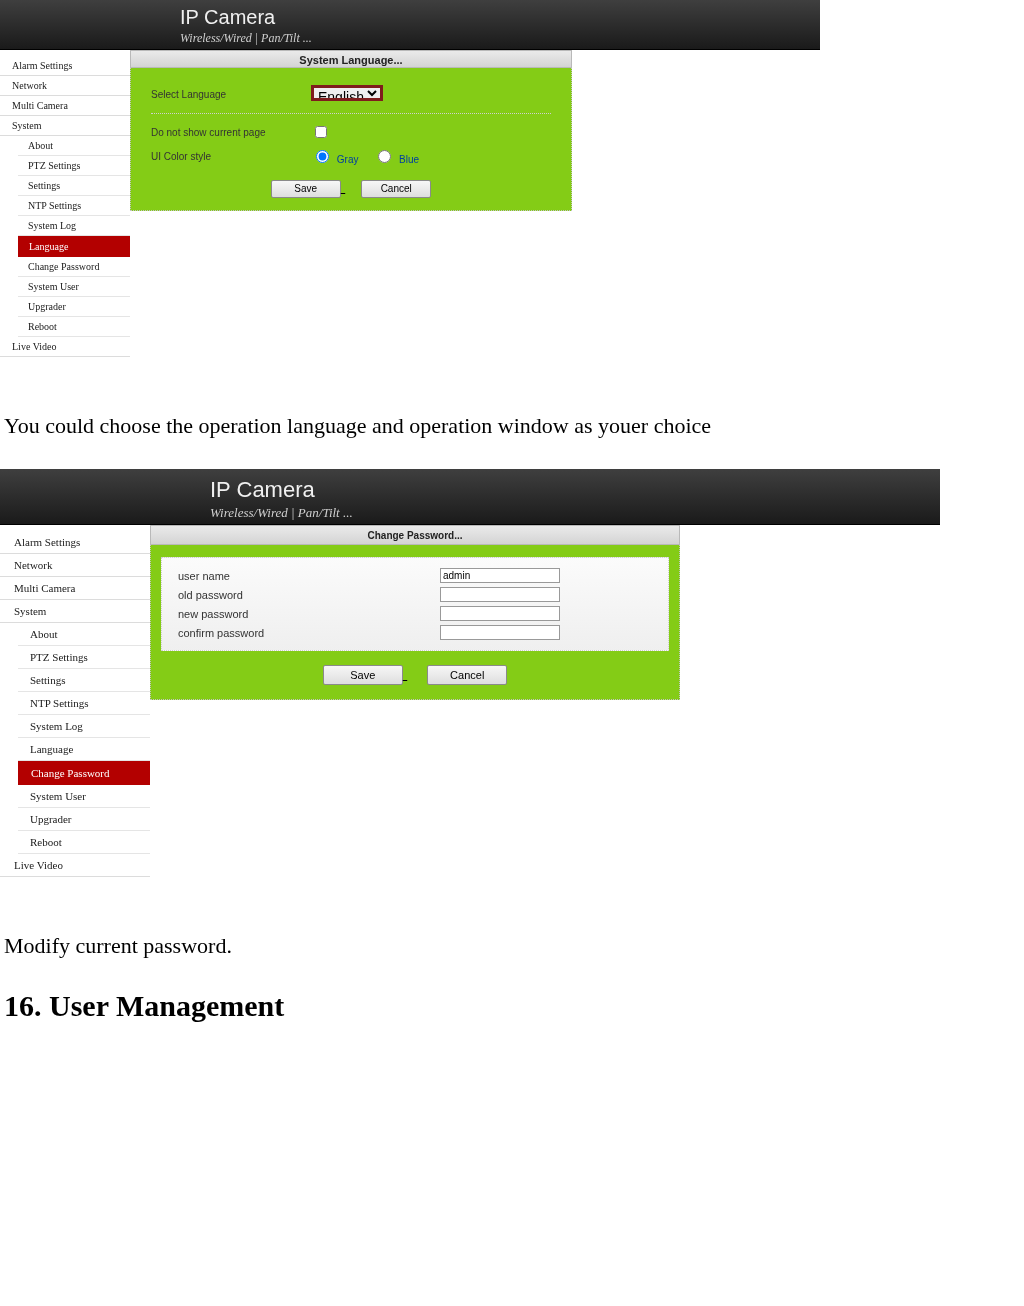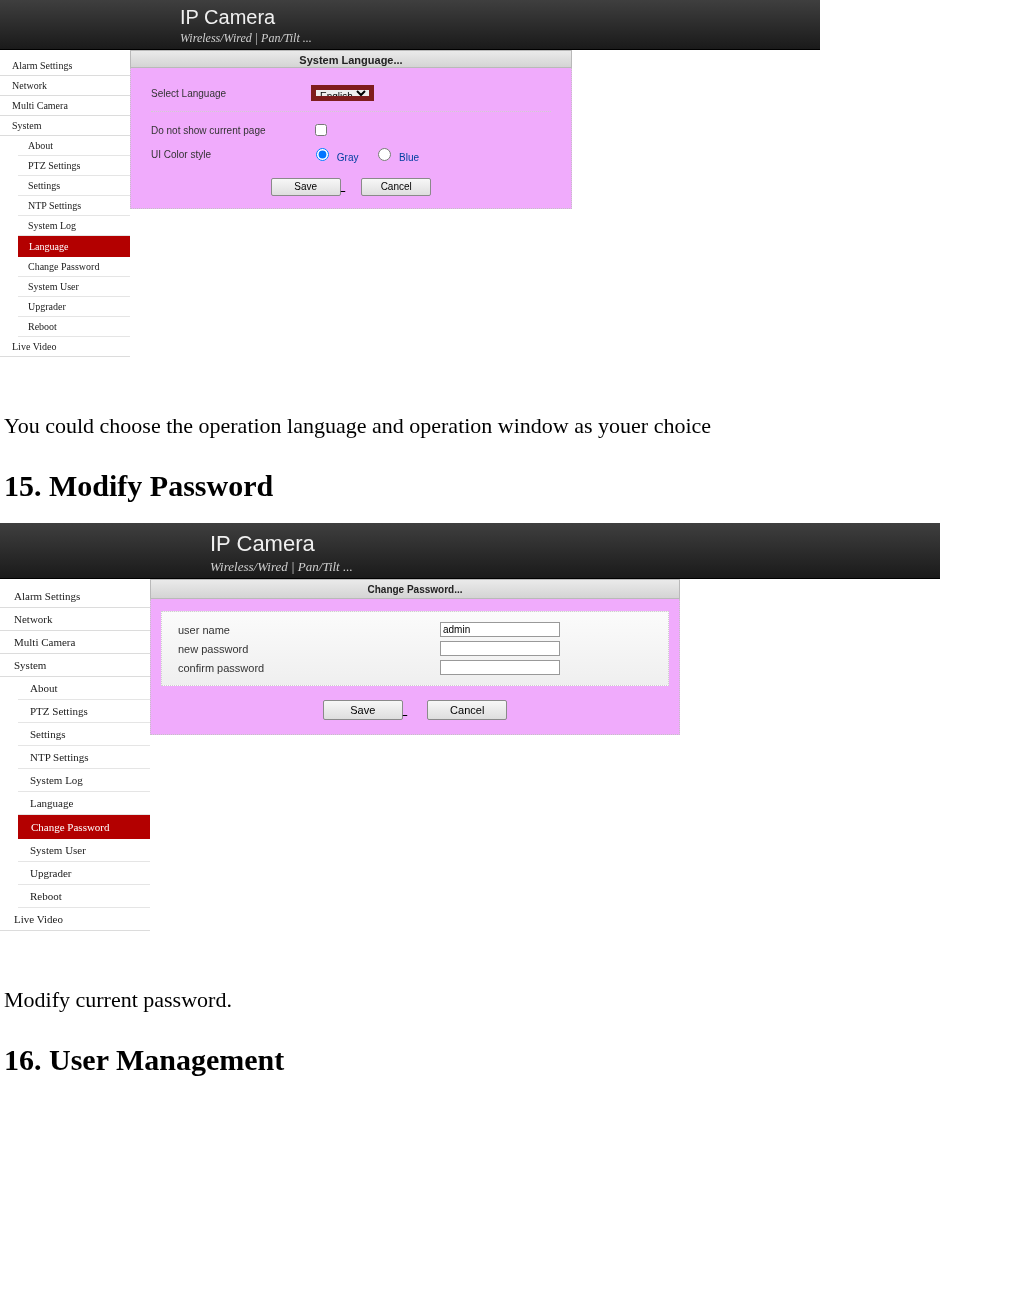--- a/index.html
+++ b/index.html
@@ -18,26 +18,26 @@
   .sidebar { width:130px; padding-top:6px; font-family:"Times New Roman", serif; }
   .sidebar .top { border-bottom:1px solid #dcdcdc; padding:4px 8px 4px 12px; font-size:10px; color:#202020; cursor:pointer; }
   .sidebar .sub { border-bottom:1px solid #e5e5e5; margin-left:18px; padding:4px 6px 4px 10px; font-size:10px; color:#202020; cursor:pointer; }
   .sidebar .sub.active { background:#b30000; color:#fff; border:1px dashed #b30000; }
 
   .panel-wrap { flex:1; padding:0 0 0 0; }
   .panel { margin: 0; }
   .panel-title { height:18px; line-height:18px; text-align:center; font-size:11px; font-weight:bold; color:#222;
                  background:linear-gradient(#eaeaea,#d4d4d4); border:1px solid #b9b9b9; }
 
-  .panel-body { border:1px dotted #c4c4c4; border-top:none; padding:14px 20px 12px 20px; background:#f0abfc; }
+  .panel-body { border:1px dotted #c4c4c4; border-top:none; padding:14px 20px 12px 20px; background:#84cc16; }
 
   .form-row { display:flex; align-items:center; font-size:10px; color:#333; padding:3px 0; }
   .form-row .lbl { width:160px; }
   .form-row .val { flex:1; }
-  select.sm { font-size:10px; border:5px solid #7f1d1d; height:16px; }
+  select.sm { font-size:14px; border:3px solid #7f1d1d; height:16px; }
   input[type=text].field, input[type=password].field { width:120px; height:15px; border:1px solid #999; font-size:10px; padding:0 2px; }
   input[type=checkbox].cb { width:12px; height:12px; }
   .radio-lbl { font-size:10px; color:#0040a0; margin-left:2px; margin-right:12px; }
 
   .button-row { text-align:center; padding-top:10px;text-decoration:underline; }
   .btn { display:inline-block; width:70px; height:18px; line-height:16px; font-size:10px; text-align:center;
          background:linear-gradient(#f7f7f7,#dedede); border:1px solid #8a8a8a; border-radius:2px; cursor:pointer; }
   .btn + .btn { margin-left:16px; }
 
   
@@ -123,21 +123,20 @@
               <span class="btn">Save</span>
               <span class="btn">Cancel</span>
             </div>
           </div>
         </div>
       </div>
     </div>
   </div>
 
   <div class="doc-text">You could choose the operation language and operation window as youer choice</div>
-  <div class="doc-h2">15. Modify Password</div>
 
   <div class="screenshot-block wide" style="width:940px;">
 
     <div class="hdr" style="height:56px;">
       <div class="hdr-inner" style="left:210px; top:8px;">
         <div class="hdr-title" style="font-size:22px;">IP Camera</div>
         <div class="hdr-sub" style="font-size:13px;">Wireless/Wired  |  Pan/Tilt  ...</div>
       </div>
     </div>
 
@@ -163,20 +162,24 @@
       <div class="panel-wrap">
         <div class="panel" style="width:530px;">
           <div class="panel-title" style="font-size:10px;height:20px;line-height:20px;">Change Password...</div>
           <div class="panel-body" style="padding:12px 10px 14px 10px;">
             <div class="shade">
               <div class="pw-row">
                 <div class="lbl">user name</div>
                 <div class="val"><input type="text" class="field" value="admin" style=""></div>
               </div>
               <div class="pw-row">
+                <div class="lbl">old password</div>
+                <div class="val"><input type="password" class="field" style=""></div>
+              </div>
+              <div class="pw-row">
                 <div class="lbl">new password</div>
                 <div class="val"><input type="password" class="field" style=""></div>
               </div>
               <div class="pw-row">
                 <div class="lbl">confirm password</div>
                 <div class="val"><input type="password" class="field" style=""></div>
               </div>
             </div>
             <div class="button-row" style="padding-top:14px;">
               <span class="btn2">Save</span>

